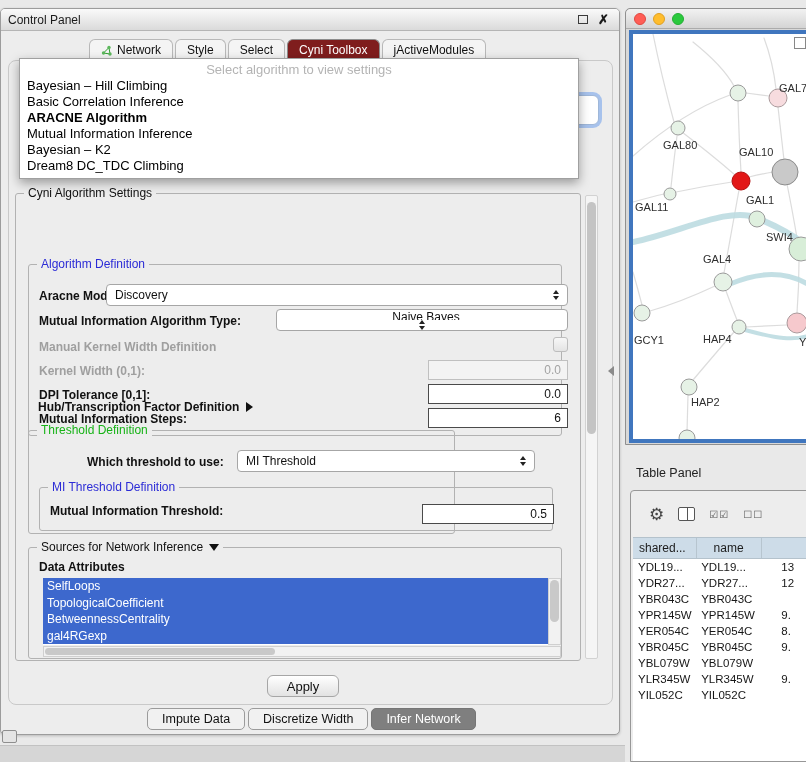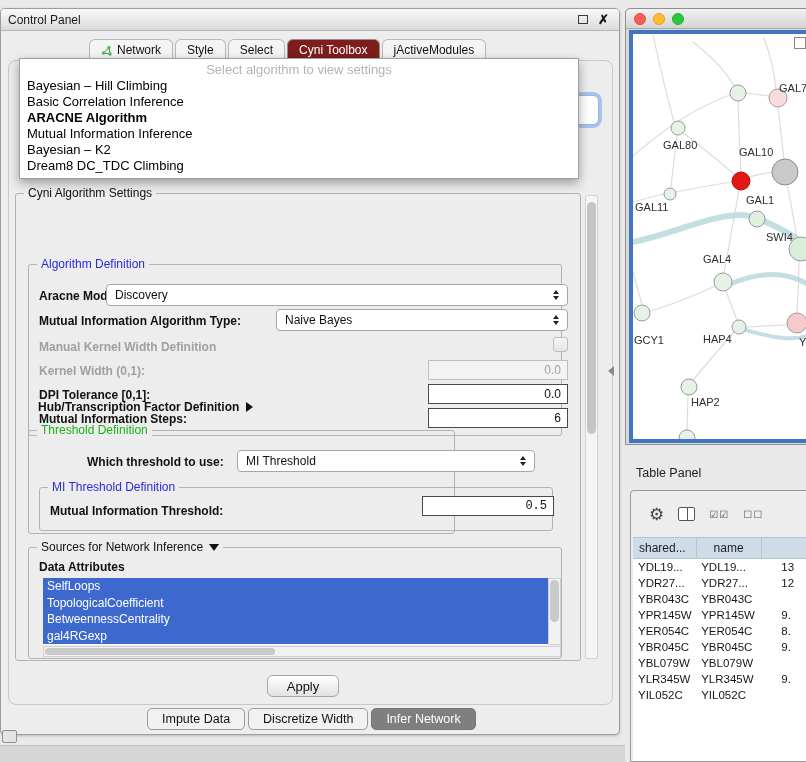--- a/index.html
+++ b/index.html
@@ -185,21 +185,21 @@
         <span class="flabel" style="left:10px; top:24px;">Aracne Mode:</span>
         <div class="combo" style="left:77px; top:19px; width:462px;">
           <span class="val">Discovery</span>
           <span class="arrows">
               <i class="up"></i>
               <i class="down"></i>
             </span>
         </div>
 
         <span class="flabel" style="left:10px; top:49px;">Mutual Information Algorithm Type:</span>
-        <div class="combo" style="left:247px; top:44px; width:292px;">
+        <div class="combo" style="left:247px; top:44px; width:292px;flex-direction:column;">
           <span class="val">Naive Bayes</span>
           <span class="arrows">
               <i class="up"></i>
               <i class="down"></i>
             </span>
         </div>
 
         <span class="flabel disabled" style="left:10px; top:75px;">Manual Kernel Width Definition</span>
         <span class="checkbox" style="left:524px; top:72px;"></span>
 
@@ -232,21 +232,21 @@
           <span class="val">MI Threshold</span>
           <span class="arrows">
               <i class="up"></i>
               <i class="down"></i>
             </span>
         </div>
 
         <div class="group" id="mi-threshold-group">
           <span class="gtitle blue">MI Threshold Definition</span>
           <span class="flabel" style="left:10px; top:16px;">Mutual Information Threshold:</span>
-          <div class="tfield" style="left:382px; top:8px; width:132px;font-family:Liberation Mono, monospace;">
+          <div class="tfield" style="left:382px; top:16px; width:132px;">
             <span>0.5</span>
           </div>
         </div>
       </div>
 
       <div class="group" id="sources-group">
         <span class="gtitle">
           <span>Sources for Network Inference</span>
           <span class="tri-down"></span>
         </span>

